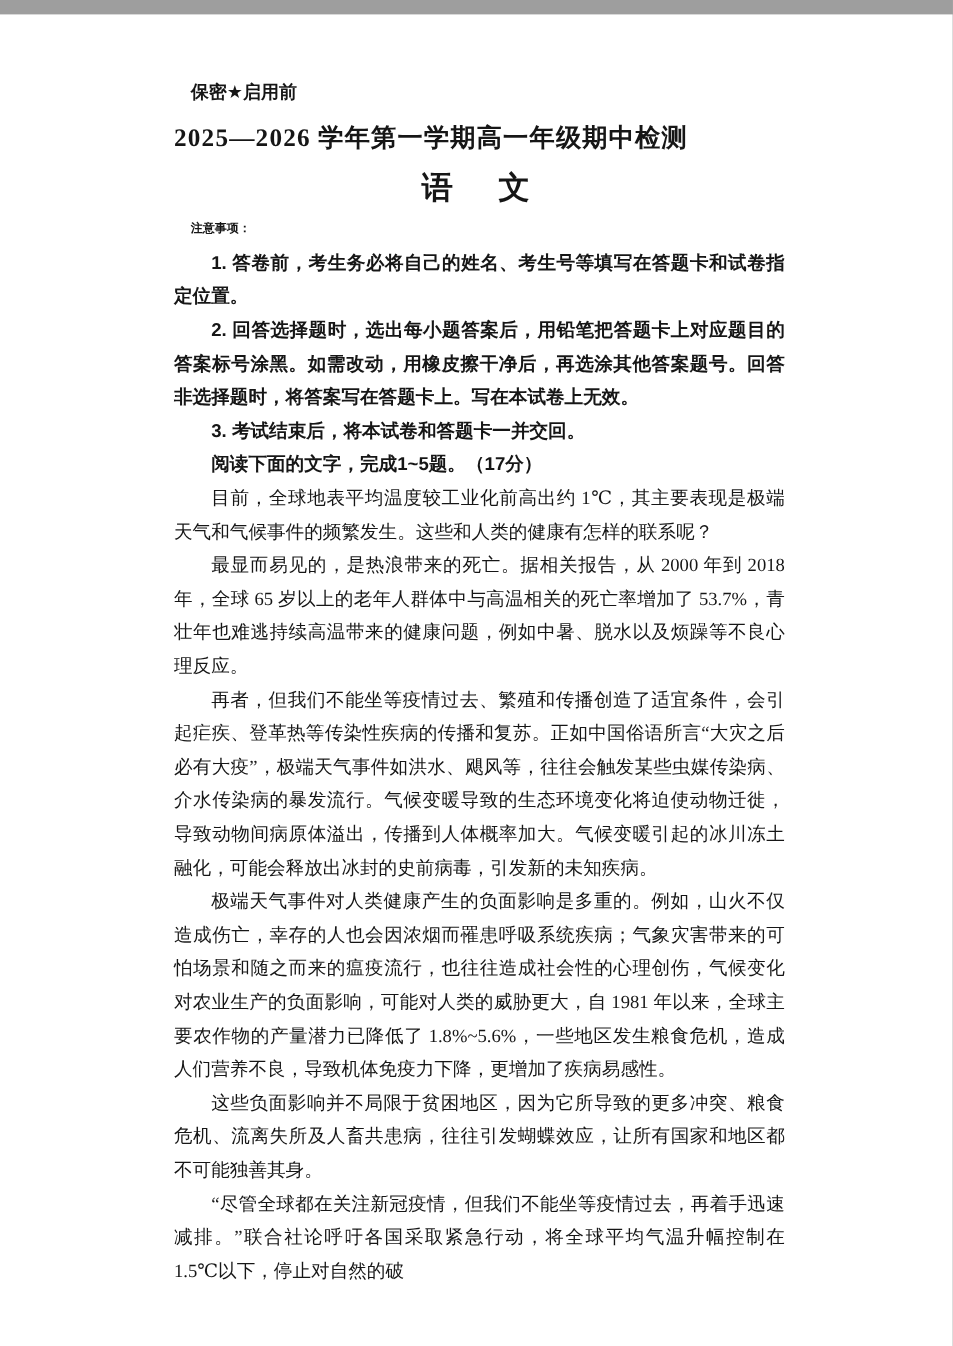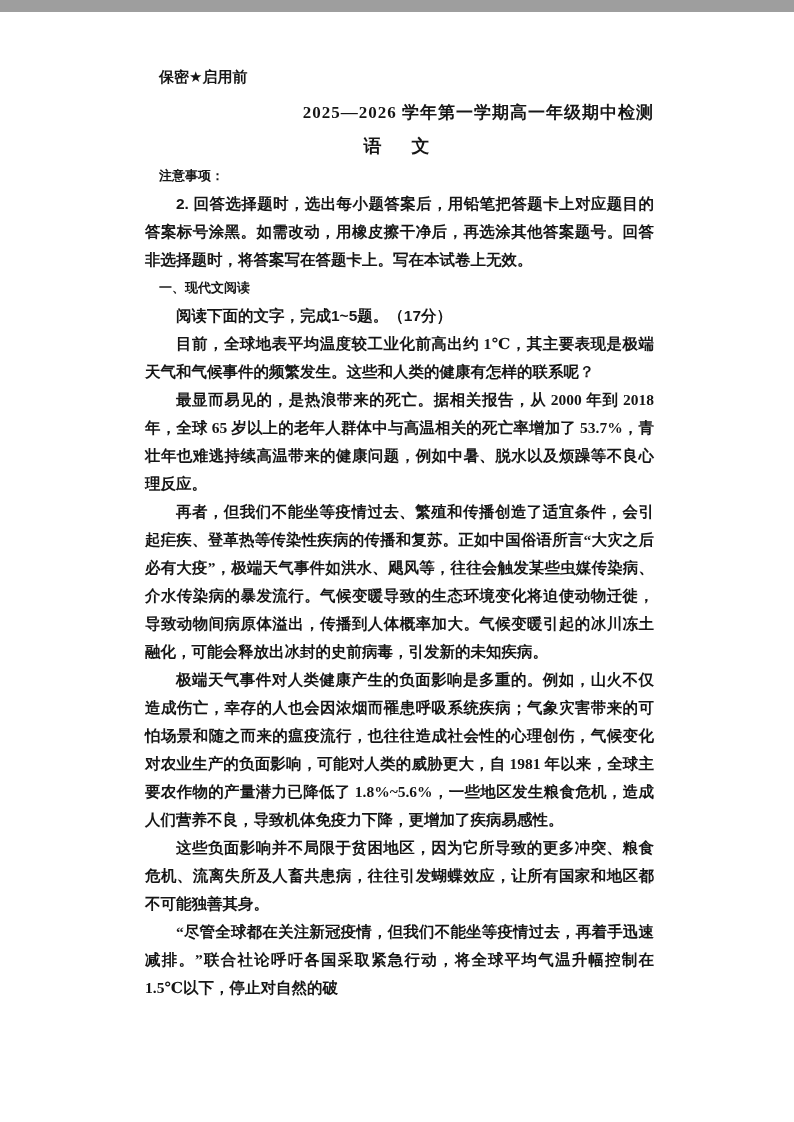--- a/index.html
+++ b/index.html
@@ -16,36 +16,36 @@
     padding: 56px 140px 0 145px;
   }
   .security {
     font-family: "Liberation Sans", "DejaVu Sans", sans-serif;
     font-weight: bold;
     font-size: 15px;
     margin-left: 14px;
   }
   .title {
     margin: 14px 0 0 0;
-    text-align: right;
-    font-size: 17px;
+    text-align: left;
+    font-size: 21px;
     font-weight: bold;
     letter-spacing: 1px;
   }
   .subject {
     margin: 10px 0 4px 0;
     text-align: center;
-    font-size: 18px;
+    font-size: 26px;
     font-weight: bold;
     letter-spacing: 6px;
   }
   .notice-heading, .sec-heading {
-    font-family: Liberation Sans, sans-serif;
+    font-family: Liberation Mono, monospace;
     font-weight: bold;
-    font-size: 13px;
+    font-size: 10px;
     line-height: 28px;
     margin-left: 14px;
   }
   .note {
     font-family: "Liberation Sans", "DejaVu Sans", sans-serif;
     font-weight: bold;
     font-size: 15.5px;
     line-height: 28px;
     margin: 0;
     text-indent: 2em;
@@ -58,43 +58,44 @@
     line-height: 28px;
     margin: 0;
     text-indent: 2em;
   }
   .body-para {
     font-size: 15.5px;
     line-height: 28px;
     margin: 0;
     text-indent: 2em;
     text-align: justify;
-    font-weight: 700;
+    font-weight: 400;
   }
   .scan-edge {
     position: absolute;
     left: 0; right: 0; bottom: 3px;
     border-top: 1px solid #e9e9e9;
   }
 </style>
 </head>
 <body>
 
 <div class="page">
 
   <div class="security">保密★启用前</div>
 
   <h1 class="title">2025—2026 学年第一学期高一年级期中检测</h1>
 
   <h2 class="subject">语　文</h2>
 
   <div class="notice-heading">注意事项：</div>
+  <p class="note">1. 答卷前，考生务必将自己的姓名、考生号等填写在答题卡和试卷指定位置。</p>
   <p class="note">2. 回答选择题时，选出每小题答案后，用铅笔把答题卡上对应题目的答案标号涂黑。如需改动，用橡皮擦干净后，再选涂其他答案题号。回答非选择题时，将答案写在答题卡上。写在本试卷上无效。</p>
+  <p class="note">3. 考试结束后，将本试卷和答题卡一并交回。</p>
 
-  <div class="sec-heading">一、现代文阅读</div>
   <p class="sub">阅读下面的文字，完成1~5题。（17分）</p>
 
   <p class="body-para">目前，全球地表平均温度较工业化前高出约 1℃，其主要表现是极端天气和气候事件的频繁发生。这些和人类的健康有怎样的联系呢？</p>
   <p class="body-para">最显而易见的，是热浪带来的死亡。据相关报告，从 2000 年到 2018 年，全球 65 岁以上的老年人群体中与高温相关的死亡率增加了 53.7%，青壮年也难逃持续高温带来的健康问题，例如中暑、脱水以及烦躁等不良心理反应。</p>
   <p class="body-para">再者，但我们不能坐等疫情过去、繁殖和传播创造了适宜条件，会引起疟疾、登革热等传染性疾病的传播和复苏。正如中国俗语所言“大灾之后必有大疫”，极端天气事件如洪水、飓风等，往往会触发某些虫媒传染病、介水传染病的暴发流行。气候变暖导致的生态环境变化将迫使动物迁徙，导致动物间病原体溢出，传播到人体概率加大。气候变暖引起的冰川冻土融化，可能会释放出冰封的史前病毒，引发新的未知疾病。</p>
   <p class="body-para">极端天气事件对人类健康产生的负面影响是多重的。例如，山火不仅造成伤亡，幸存的人也会因浓烟而罹患呼吸系统疾病；气象灾害带来的可怕场景和随之而来的瘟疫流行，也往往造成社会性的心理创伤，气候变化对农业生产的负面影响，可能对人类的威胁更大，自 1981 年以来，全球主要农作物的产量潜力已降低了 1.8%~5.6%，一些地区发生粮食危机，造成人们营养不良，导致机体免疫力下降，更增加了疾病易感性。</p>
   <p class="body-para">这些负面影响并不局限于贫困地区，因为它所导致的更多冲突、粮食危机、流离失所及人畜共患病，往往引发蝴蝶效应，让所有国家和地区都不可能独善其身。</p>
   <p class="body-para">“尽管全球都在关注新冠疫情，但我们不能坐等疫情过去，再着手迅速减排。”联合社论呼吁各国采取紧急行动，将全球平均气温升幅控制在 1.5℃以下，停止对自然的破</p>
 
   <div class="scan-edge"></div>

